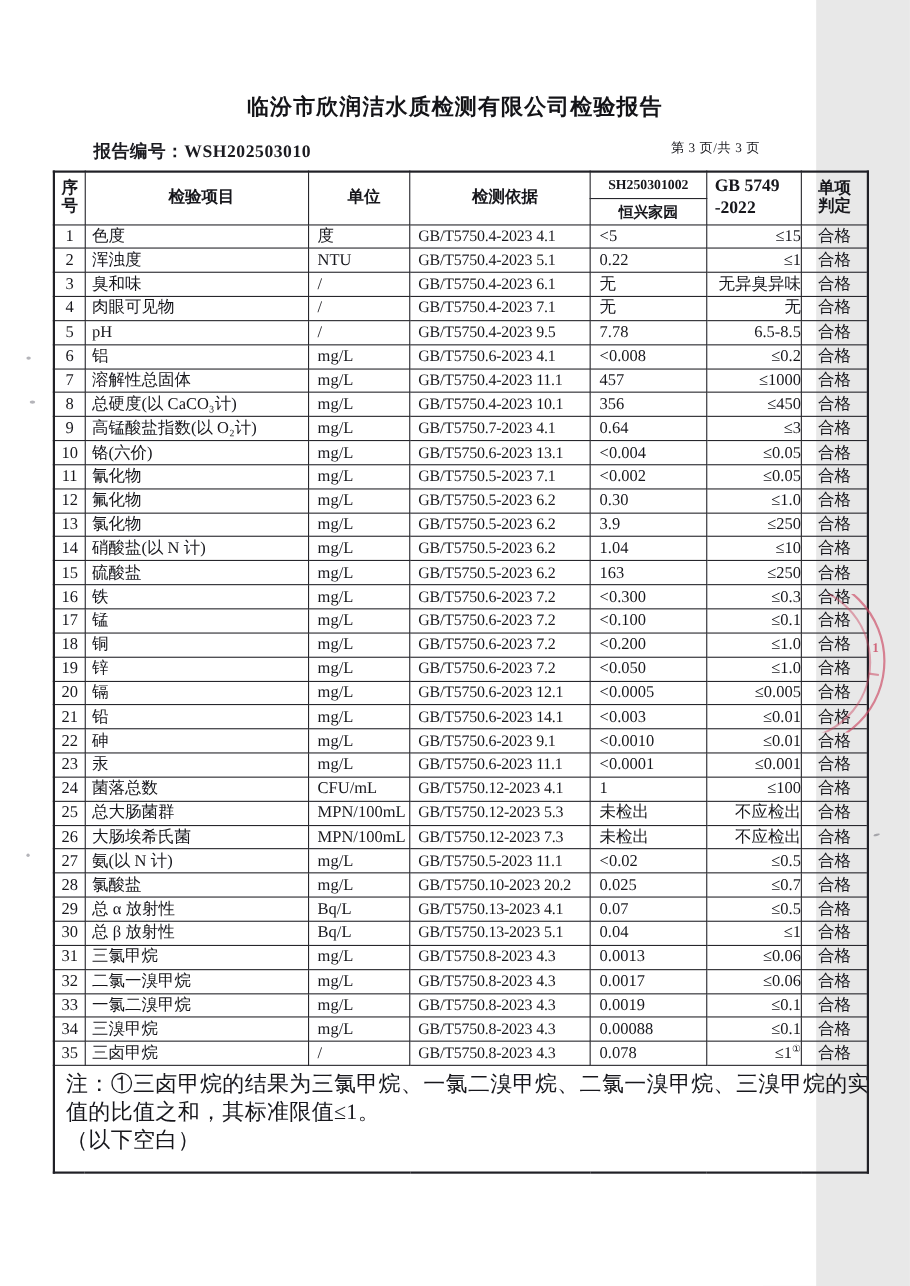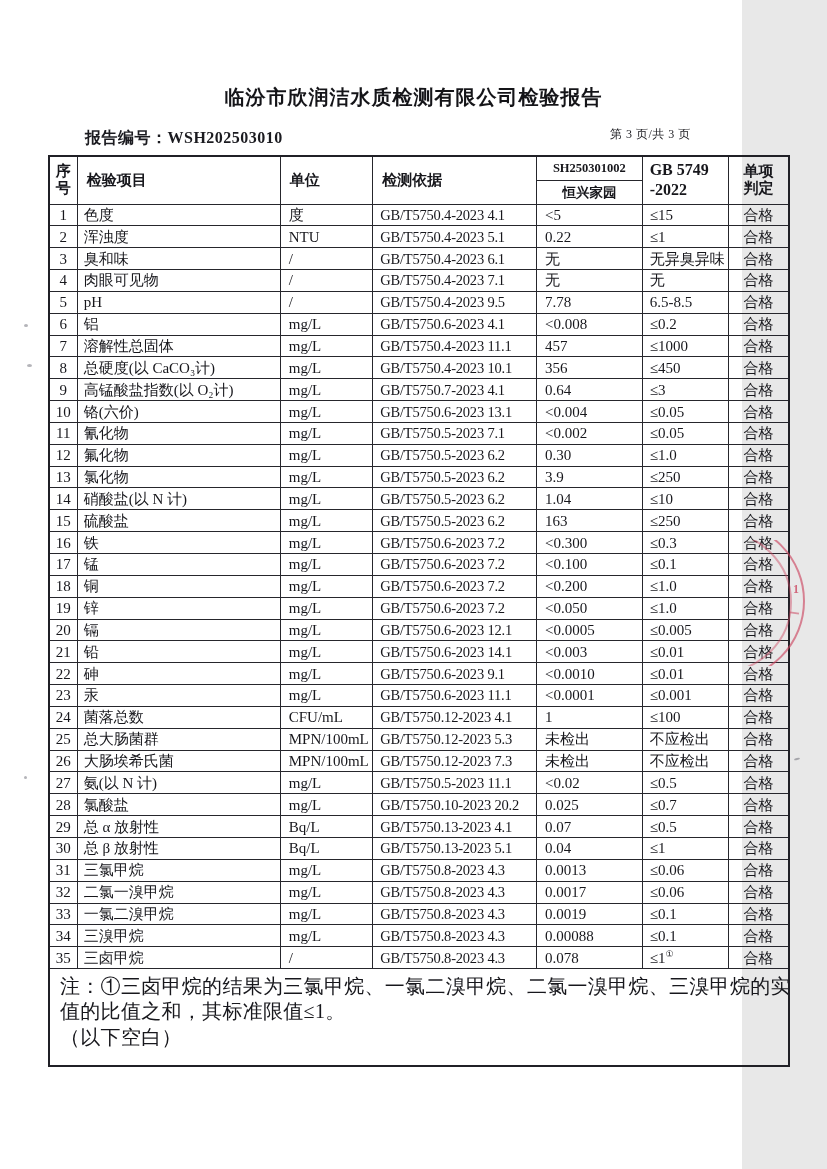--- a/index.html
+++ b/index.html
@@ -18,35 +18,35 @@
   .meta-page { position: absolute; left: 610px; top: 126px; font-size: 12px;
                font-weight: 400; letter-spacing: .5px; }
 
   table.report { position: absolute; left: 48px; top: 155px; width: 742px;
                  border-collapse: collapse; table-layout: fixed;
                  border: 2px solid #202026; }
   th, td { border: 1.5px solid #26262c; overflow: hidden; white-space: nowrap;
            vertical-align: middle; font-weight: normal; color: #17171c; }
   thead th { font-size: 15px; font-weight: 600; line-height: 17px; }
   th.h-no { text-align: center; }
-  th.h-item, th.h-unit, th.h-basis { text-align: left; padding-left: 9px; }
+  th.h-item, th.h-unit, th.h-basis { text-align: center; padding-left: 9px; }
   th.h-code { font-size: 12.5px; height: 24px; text-align: center; font-weight: 600; }
   th.h-sample { font-size: 13.5px; height: 24px; text-align: center; font-weight: 600; }
   th.h-std { font-size: 16px; text-align: left; padding-left: 7px; line-height: 20px; margin-left: 30px; }
   th.h-judge { text-align: center; }
   .prelines { white-space: pre-line; }
 
   tbody tr { height: 21.85px; }
   tbody td { font-size: 15px; line-height: 20px; }
   td.c0 { text-align: center; font-size: 15px; }
   td.c1 { text-align: left; padding-left: 6px; }
   td.c2 { text-align: left; padding-left: 8px; }
   td.c3 { text-align: left; padding-left: 7px; font-size: 14.5px; letter-spacing: -0.2px; }
   td.c4 { text-align: left; padding-left: 8px; }
-  td.c5 { text-align: left; padding-left: 7px; }
+  td.c5 { text-align: right; padding-left: 7px; }
   td.c6 { text-align: center; }
   td.c5 sup { font-size: 9px; vertical-align: super; line-height: 0; }
 
   td.note-cell { height: 97px; vertical-align: top; text-align: left;
                  white-space: normal; padding: 5px 6px 0 10px; }
   .note-line { font-size: 20px; font-weight: 400; line-height: 25px;
                letter-spacing: .3px; white-space: nowrap; }
   .note-blank { margin-top: 1px; }
 
   

